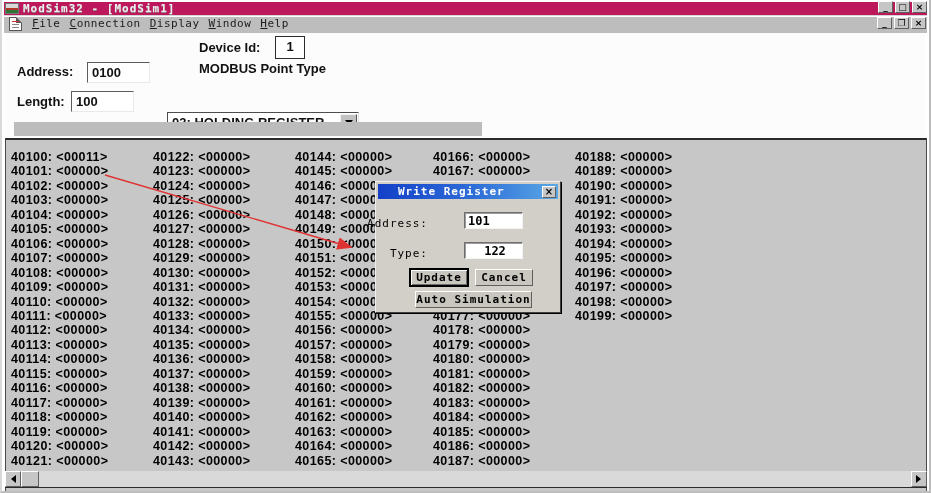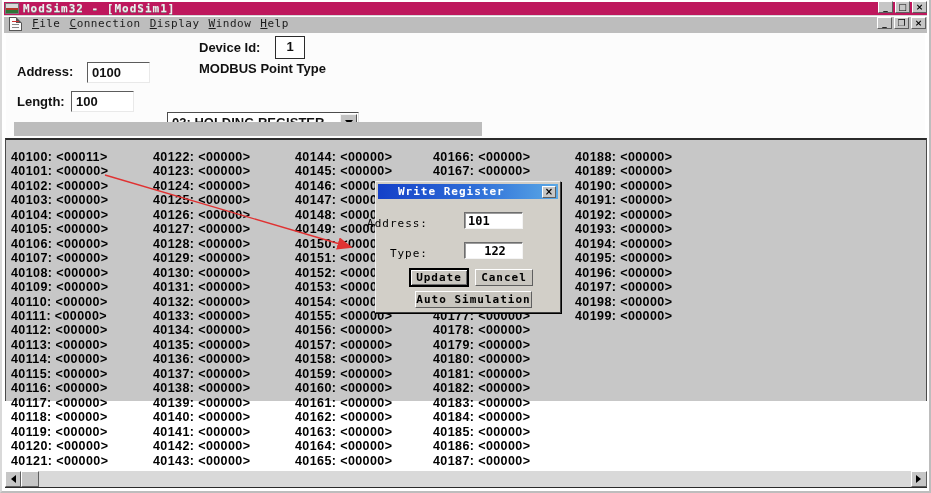--- a/index.html
+++ b/index.html
@@ -30,21 +30,21 @@
            font:bold 13px "Liberation Sans",sans-serif;color:#111;padding:2px 0 0 4px;}
   .devid-box{border:1px solid #2b2b2b;text-align:center;padding-left:0;}
   .combo{position:absolute;left:161px;top:79px;width:192px;height:21px;background:#fff;
          border:1px solid;border-color:#4d4d4d #ddd #ddd #4d4d4d;display:flex;align-items:center;}
   .combo-text{font:bold 13px "Liberation Sans",sans-serif;color:#111;padding-left:4px;flex:1;white-space:nowrap;}
   .combo-btn{width:17px;height:17px;margin-right:1px;background:#c2c2c2;border:1px solid;border-color:#f2f2f2 #545454 #545454 #f2f2f2;
              display:flex;align-items:center;justify-content:center;}
   .combo-btn:after{content:"";border:4px solid transparent;border-top:5px solid #000;margin-top:4px;}
   .strip{position:absolute;left:12px;top:122px;width:468px;height:14px;background:#bcbcbc;}
   
-  .gridarea{position:absolute;left:3px;top:138px;width:922px;height:263px;background:#c7c7c7;
+  .gridarea{position:absolute;left:3px;top:138px;width:922px;height:355px;background:#c7c7c7;
             border-top:2px solid #2b2b2b;border-left:1px solid #4a4a4a;border-right:1px solid #4a4a4a;padding-left:39px;}
   .regcol{position:absolute;top:10px;}
   .col1{left:5px;} .col2{left:147px;} .col3{left:289px;} .col4{left:427px;} .col5{left:569px;}
   .reg-row{font:bold 12.5px "Liberation Sans",sans-serif;color:#000;line-height:14.45px;letter-spacing:0.4px;white-space:pre;}
   
   .hscroll{position:absolute;left:3px;top:471px;width:922px;height:17px;background:#d9d9d9;border-bottom:1px solid #2b2b2b;display:flex;}
   .sbtn{width:16px;height:16px;background:#c6c6c6;border:1px solid;border-color:#fff #5f5f5f #5f5f5f #fff;
         display:flex;align-items:center;justify-content:center;flex:none;}
   .tri-l{border:4px solid transparent;border-right:5px solid #000;margin-right:3px;}
   .tri-r{border:4px solid transparent;border-left:5px solid #000;margin-left:3px;}

